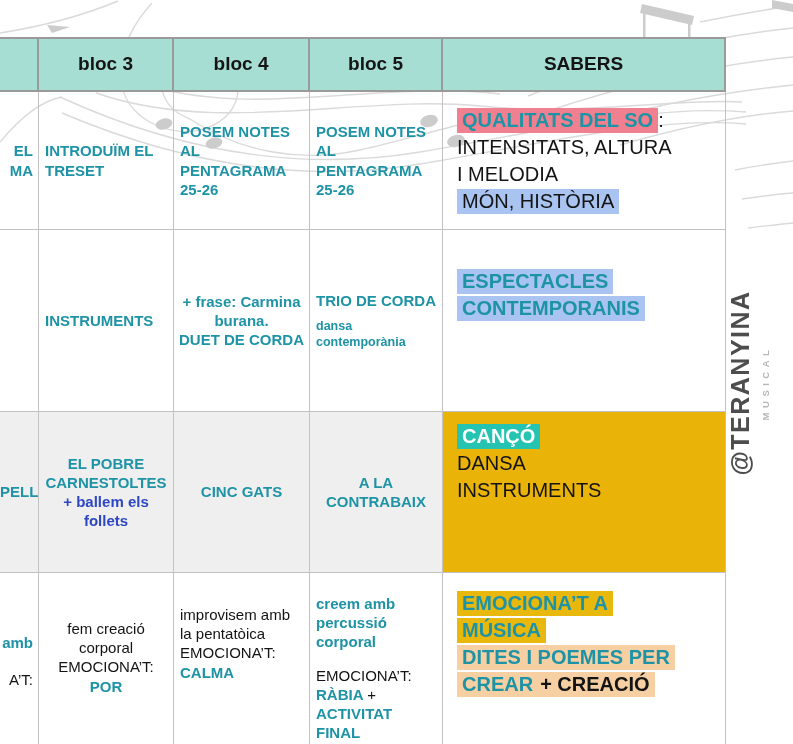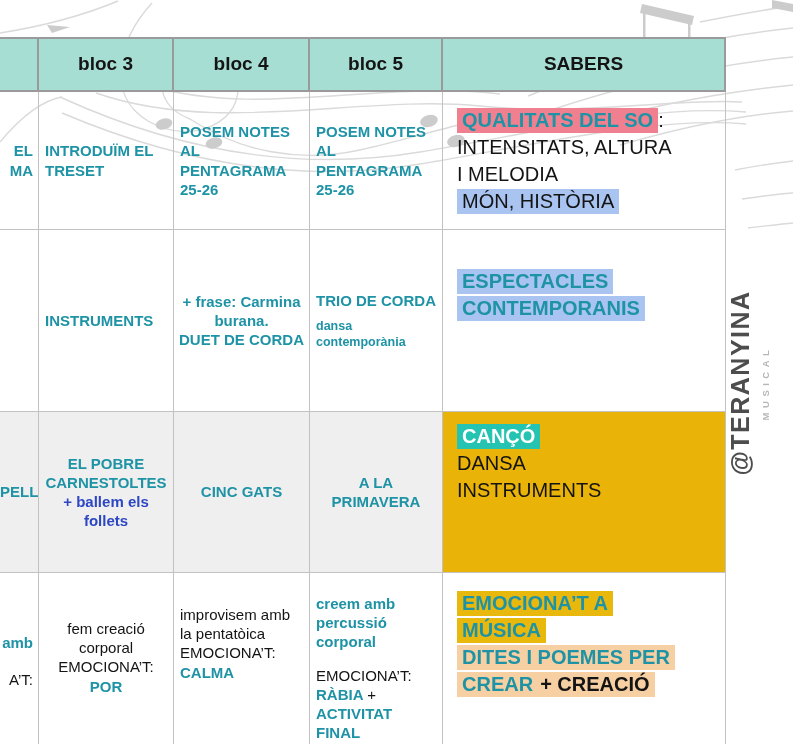--- a/index.html
+++ b/index.html
@@ -169,21 +169,21 @@
 
   <div class="cell gray-row c-right teal bold"><span>PELL</span></div>
   <div class="cell gray-row c-center">
     <span class="teal bold">EL POBRE
 CARNESTOLTES</span>
     <span class="blue">+ ballem els
 follets</span>
   </div>
   <div class="cell gray-row c-center teal bold"><span>CINC GATS</span></div>
   <div class="cell gray-row c-center teal bold"><span>A LA
-PRIMAVERA</span></div>
+CONTRABAIX</span></div>
   <div class="cell sabers white-bg pt-r3">
     <div class="seg"><span class="hl hl-tealbg">CANÇÓ</span></div>
     <div class="seg dark">DANSA</div>
     <div class="seg dark">INSTRUMENTS</div>
   </div>
 
   <div class="cell r4c0 c-right">
     <span class="teal">amb</span>
     <span class="dark mt18">A’T:</span>
   </div>

